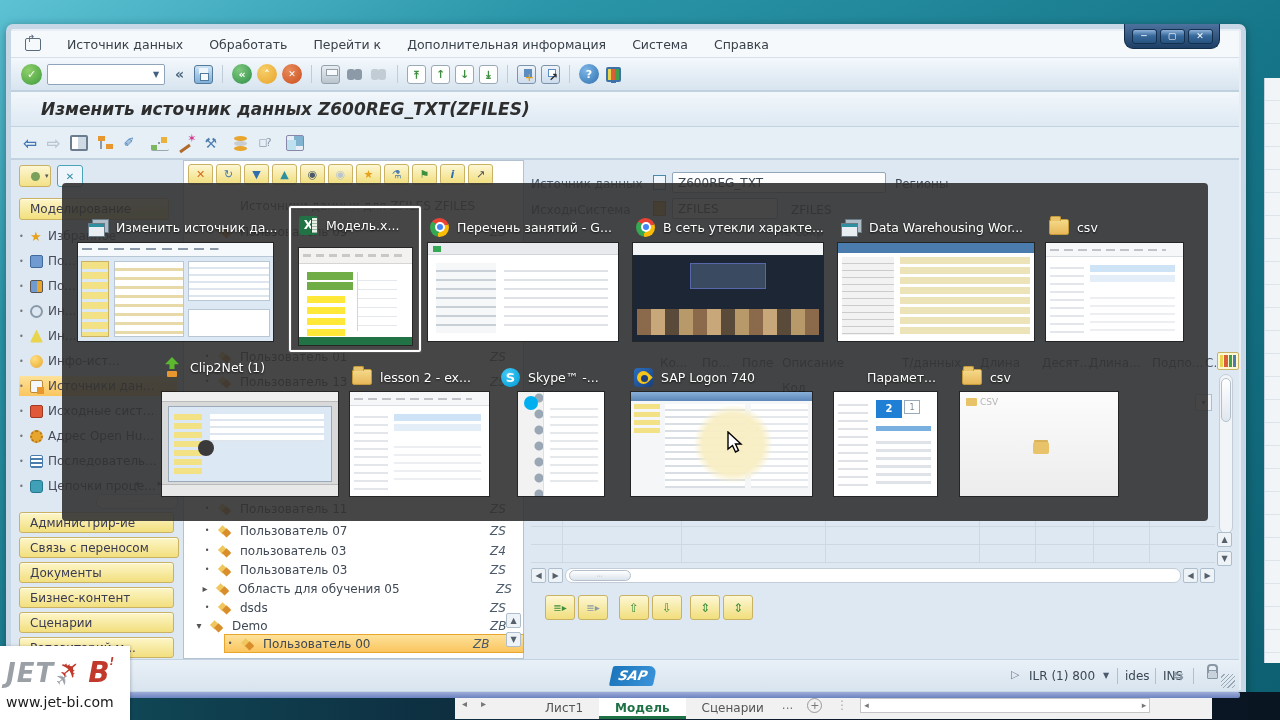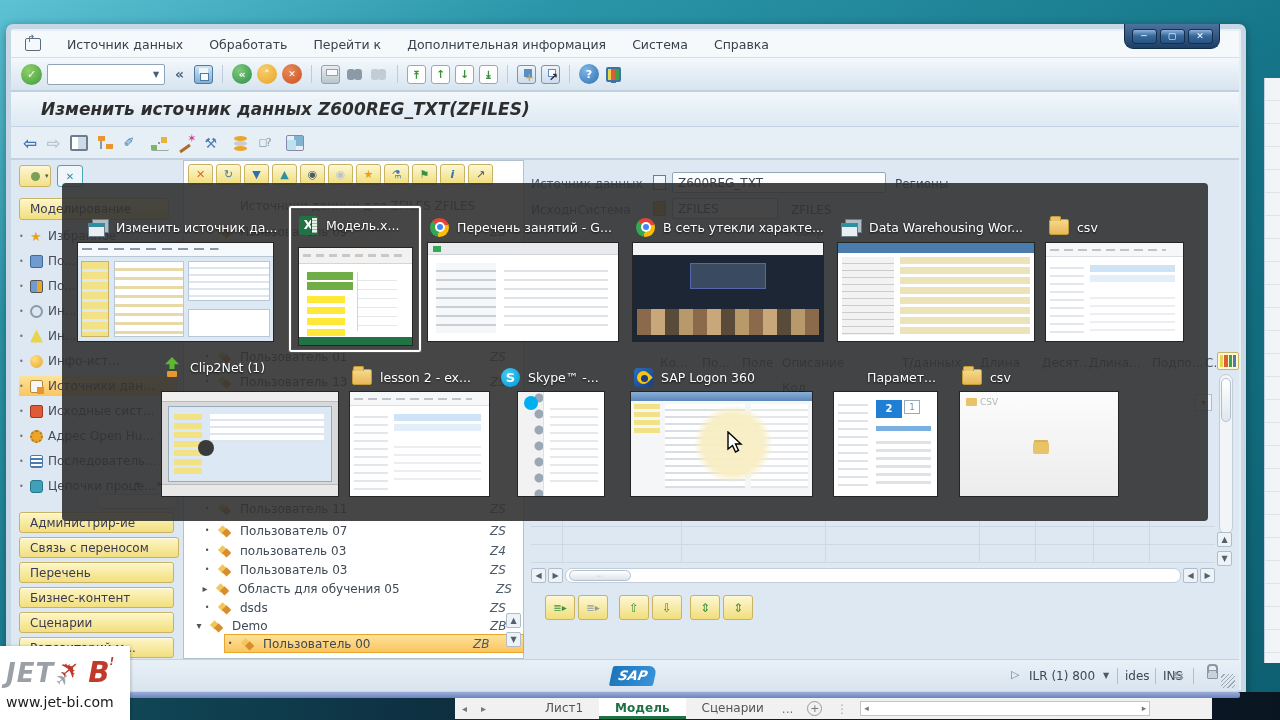--- a/index.html
+++ b/index.html
@@ -236,21 +236,21 @@
   #st-swap::before{content:"⇆";}
   #st-lock { position:absolute; left:1196px; top:10px; width:11px; height:9px; background:#c8d2dc; border:1px solid #8a98a6; border-radius:1px; }
   #st-lock::before { content:""; position:absolute; left:-1px; top:-7px; width:7px; height:7px; border:2px solid #8a98a6; border-bottom:none; border-radius:4px 4px 0 0; }
   #resize-grip { position:absolute; left:1210px; top:14px; width:14px; height:14px;
     background:repeating-linear-gradient(135deg,transparent 0 2px,#9aa8b5 2px 3px); }
 
   
   #bottom-band { left:0; top:692px; width:1280px; height:28px;
     background:linear-gradient(90deg,#11505e 0%,#0e3344 30%,#0c1b2c 60%,#0a1522 100%); }
   #excel-edge { left:28px; top:692px; width:1212px; height:6px; background:linear-gradient(#9eaed8,#6c82c0); border-radius:2px; }
-  #excel-strip { left:455px; top:698px; width:757px; height:21px; background:#f1f1f1; display:flex; align-items:center; }
+  #excel-strip { left:455px; top:698px; width:757px; height:21px; background:#f1f1f1; display:flex; }
   #excel-strip .xarr { color:#777; font-size:10px; margin:0 7px; }
   #excel-strip .xarr.l::before{content:"◂";} #excel-strip .xarr.r::before{content:"▸";}
   .xtab { padding:0 16px; color:#555; font-size:12px; height:21px; line-height:21px; }
   .xtab.active { background:#fff; color:#1e7145; font-weight:bold; border-bottom:3px solid #1e7145; }
   .xmore { color:#777; margin-left:2px; }
   .xadd { width:15px; height:15px; border:1px solid #999; border-radius:50%; color:#777; font-size:11px;
     text-align:center; line-height:13px; margin-left:14px; }
   .xadd::before{content:"+";}
   .xdots { color:#aaa; margin-left:14px; }
   .xdots::before{content:"⋮";}
@@ -509,21 +509,21 @@
             <span class="blt"></span>
             <span class="sic sic-chain"></span>
             <span>Цепочки проце...</span>
           </div>
 
         <div class="side-nav-arrows"></div>
         <div id="side-scroll"></div>
 
         <div class="btn-yellow abs" style="left:3px;top:352px;width:155px;">Администрир-ие</div>
         <div class="btn-yellow abs" style="left:3px;top:377px;width:160px;">Связь с переносом</div>
-        <div class="btn-yellow abs" style="left:3px;top:402px;width:155px;">Перечень</div>
+        <div class="btn-yellow abs" style="left:3px;top:402px;width:155px;">Документы</div>
         <div class="btn-yellow abs" style="left:3px;top:427px;width:155px;">Бизнес-контент</div>
         <div class="btn-yellow abs" style="left:3px;top:452px;width:155px;">Сценарии</div>
         <div class="btn-yellow abs" style="left:3px;top:477px;width:155px;">Репозитарий м...</div>
       </div>
 
       <div id="centerpanel" class="abs">
         <div id="center-toolbar">
           <span class="cchip xo"></span>
           <span class="cchip rf"></span>
           <span class="cchip dn"></span>
@@ -801,21 +801,21 @@
     <div class="at-head" style="left:290px;top:183px;">
         <span class="ic ic-folder"></span>
         <span class="at-label">lesson 2 - ex...</span>
       </div>
     <div class="at-head" style="left:439px;top:183px;">
         <span class="ic ic-skype"></span>
         <span class="at-label">Skype™ -...</span>
       </div>
     <div class="at-head" style="left:572px;top:183px;">
         <span class="ic ic-saplogon"></span>
-        <span class="at-label">SAP Logon 360</span>
+        <span class="at-label">SAP Logon 740</span>
       </div>
     <div class="at-head" style="left:793px;top:183px;">
         <span class="ic ic-none"></span>
         <span class="at-label">Парамет...</span>
       </div>
     <div class="at-head" style="left:900px;top:183px;">
         <span class="ic ic-folder"></span>
         <span class="at-label">csv</span>
       </div>
 

